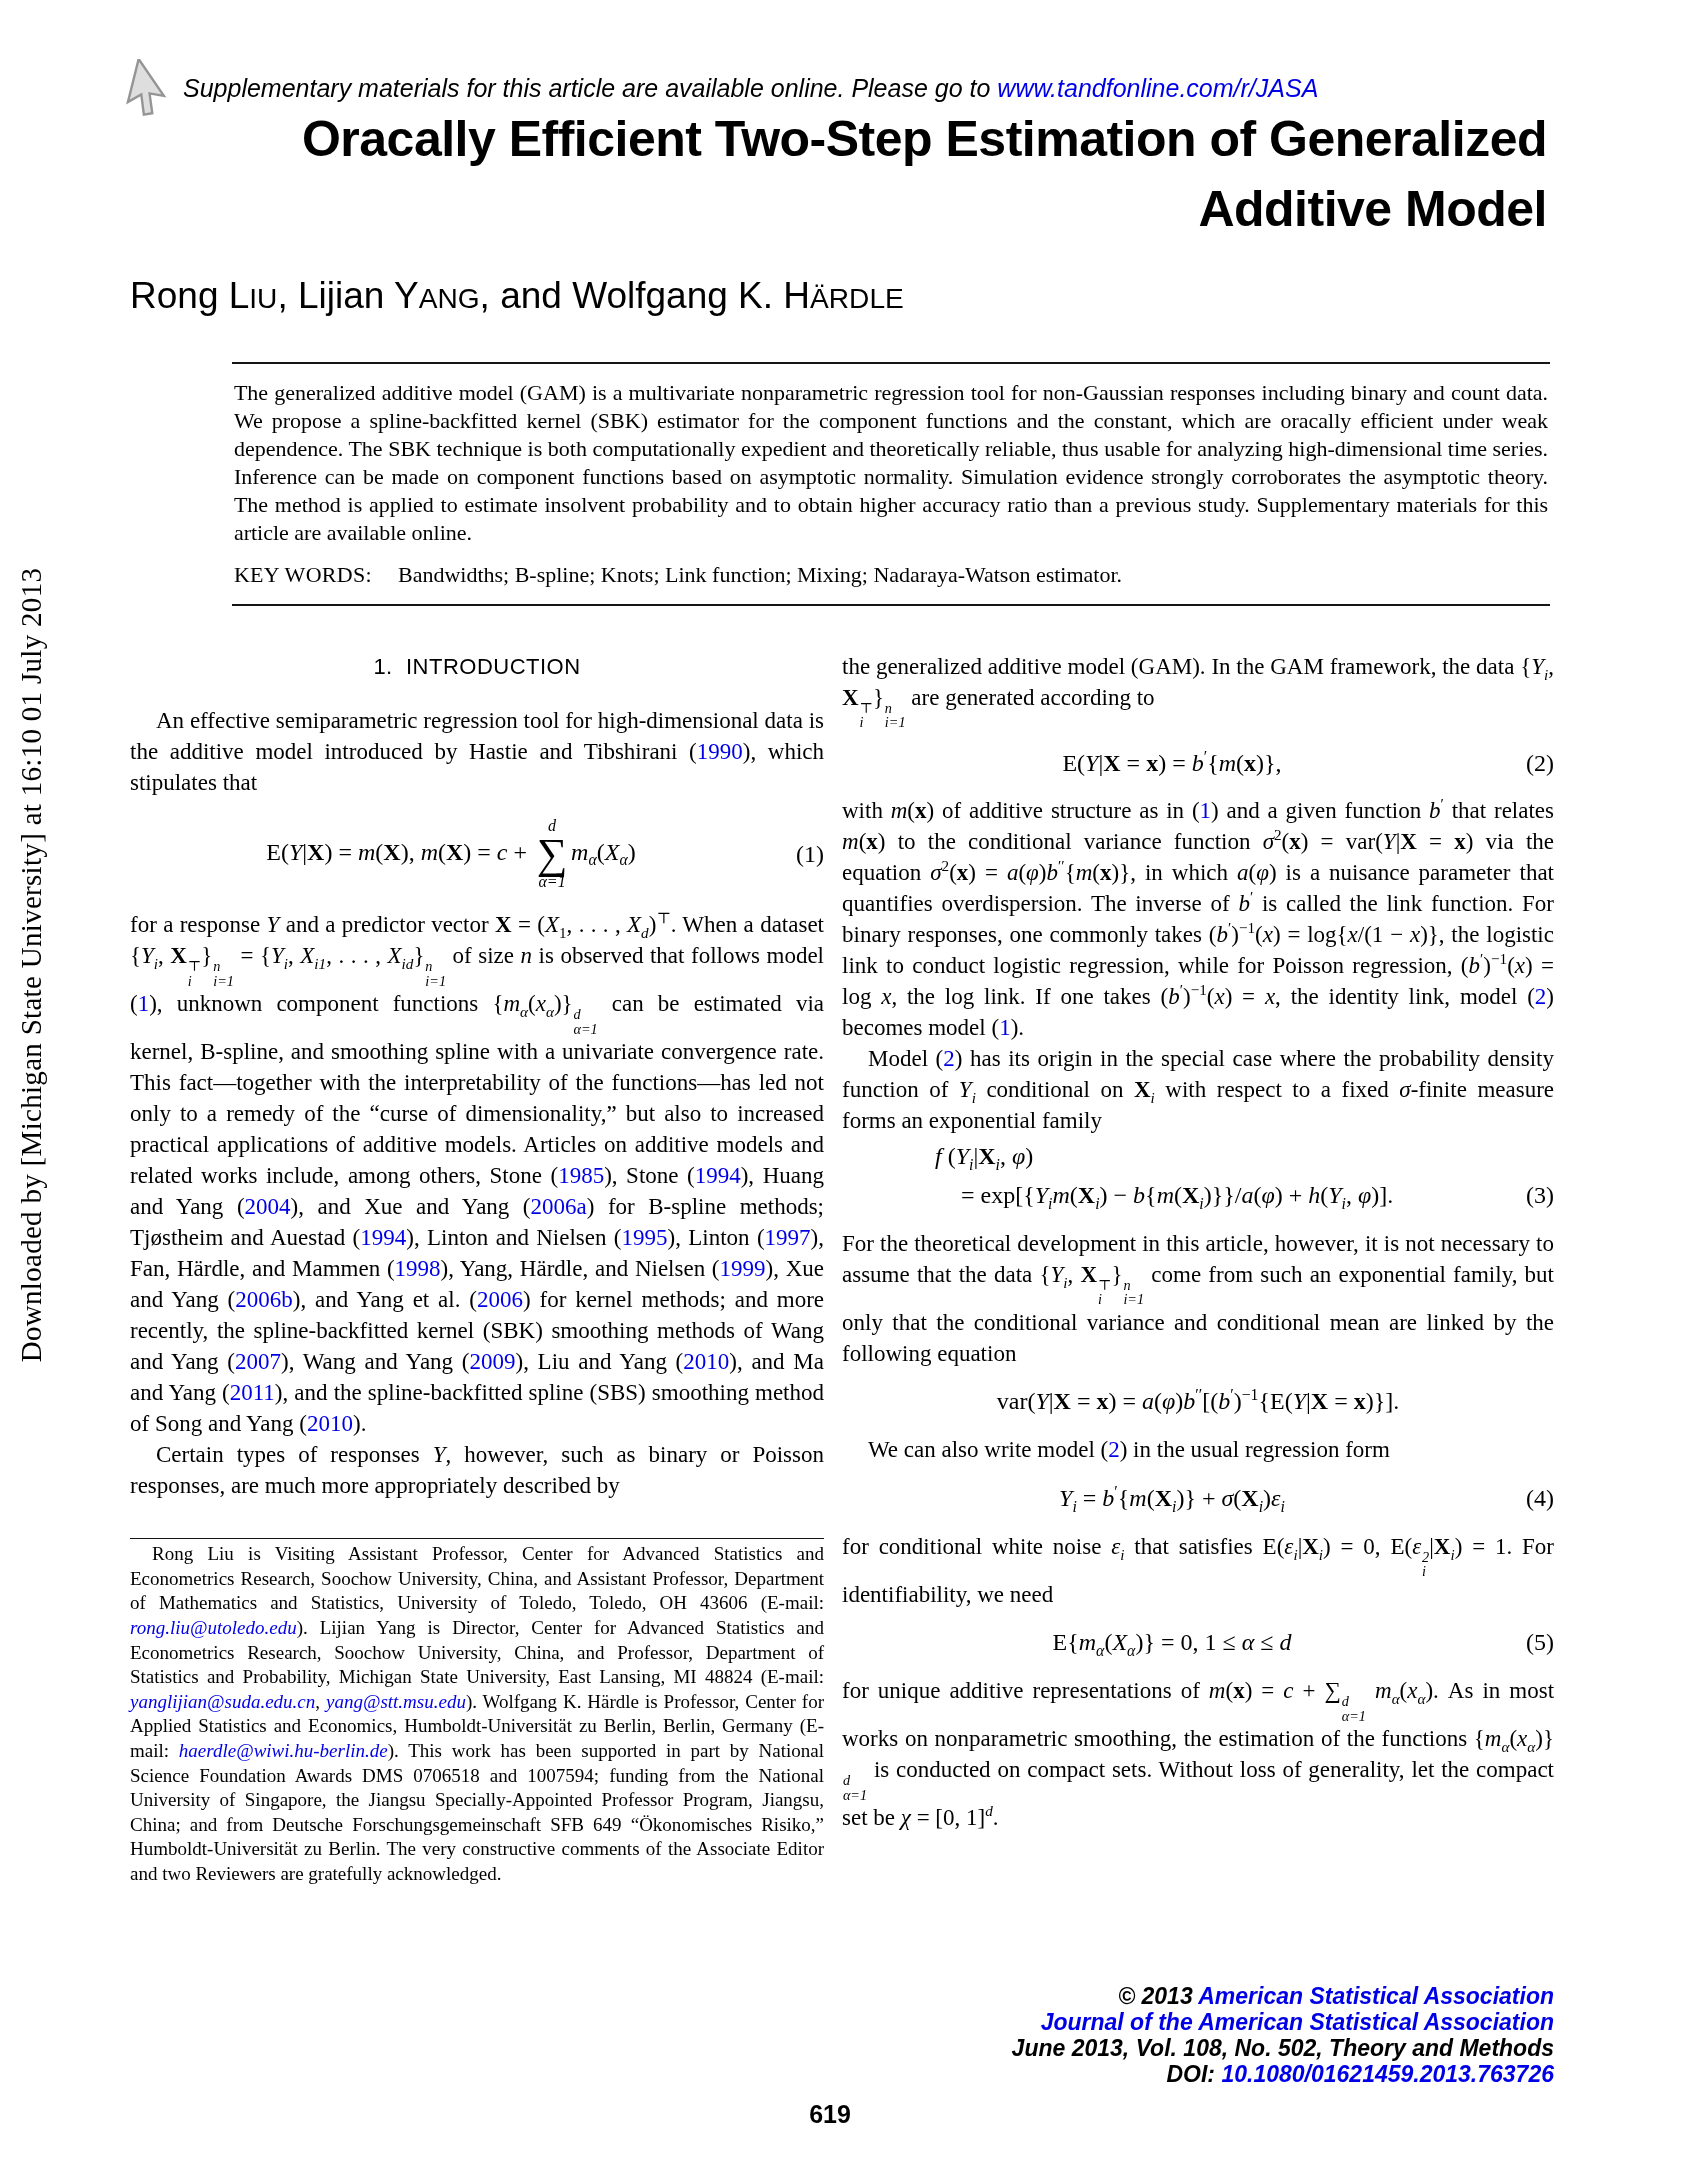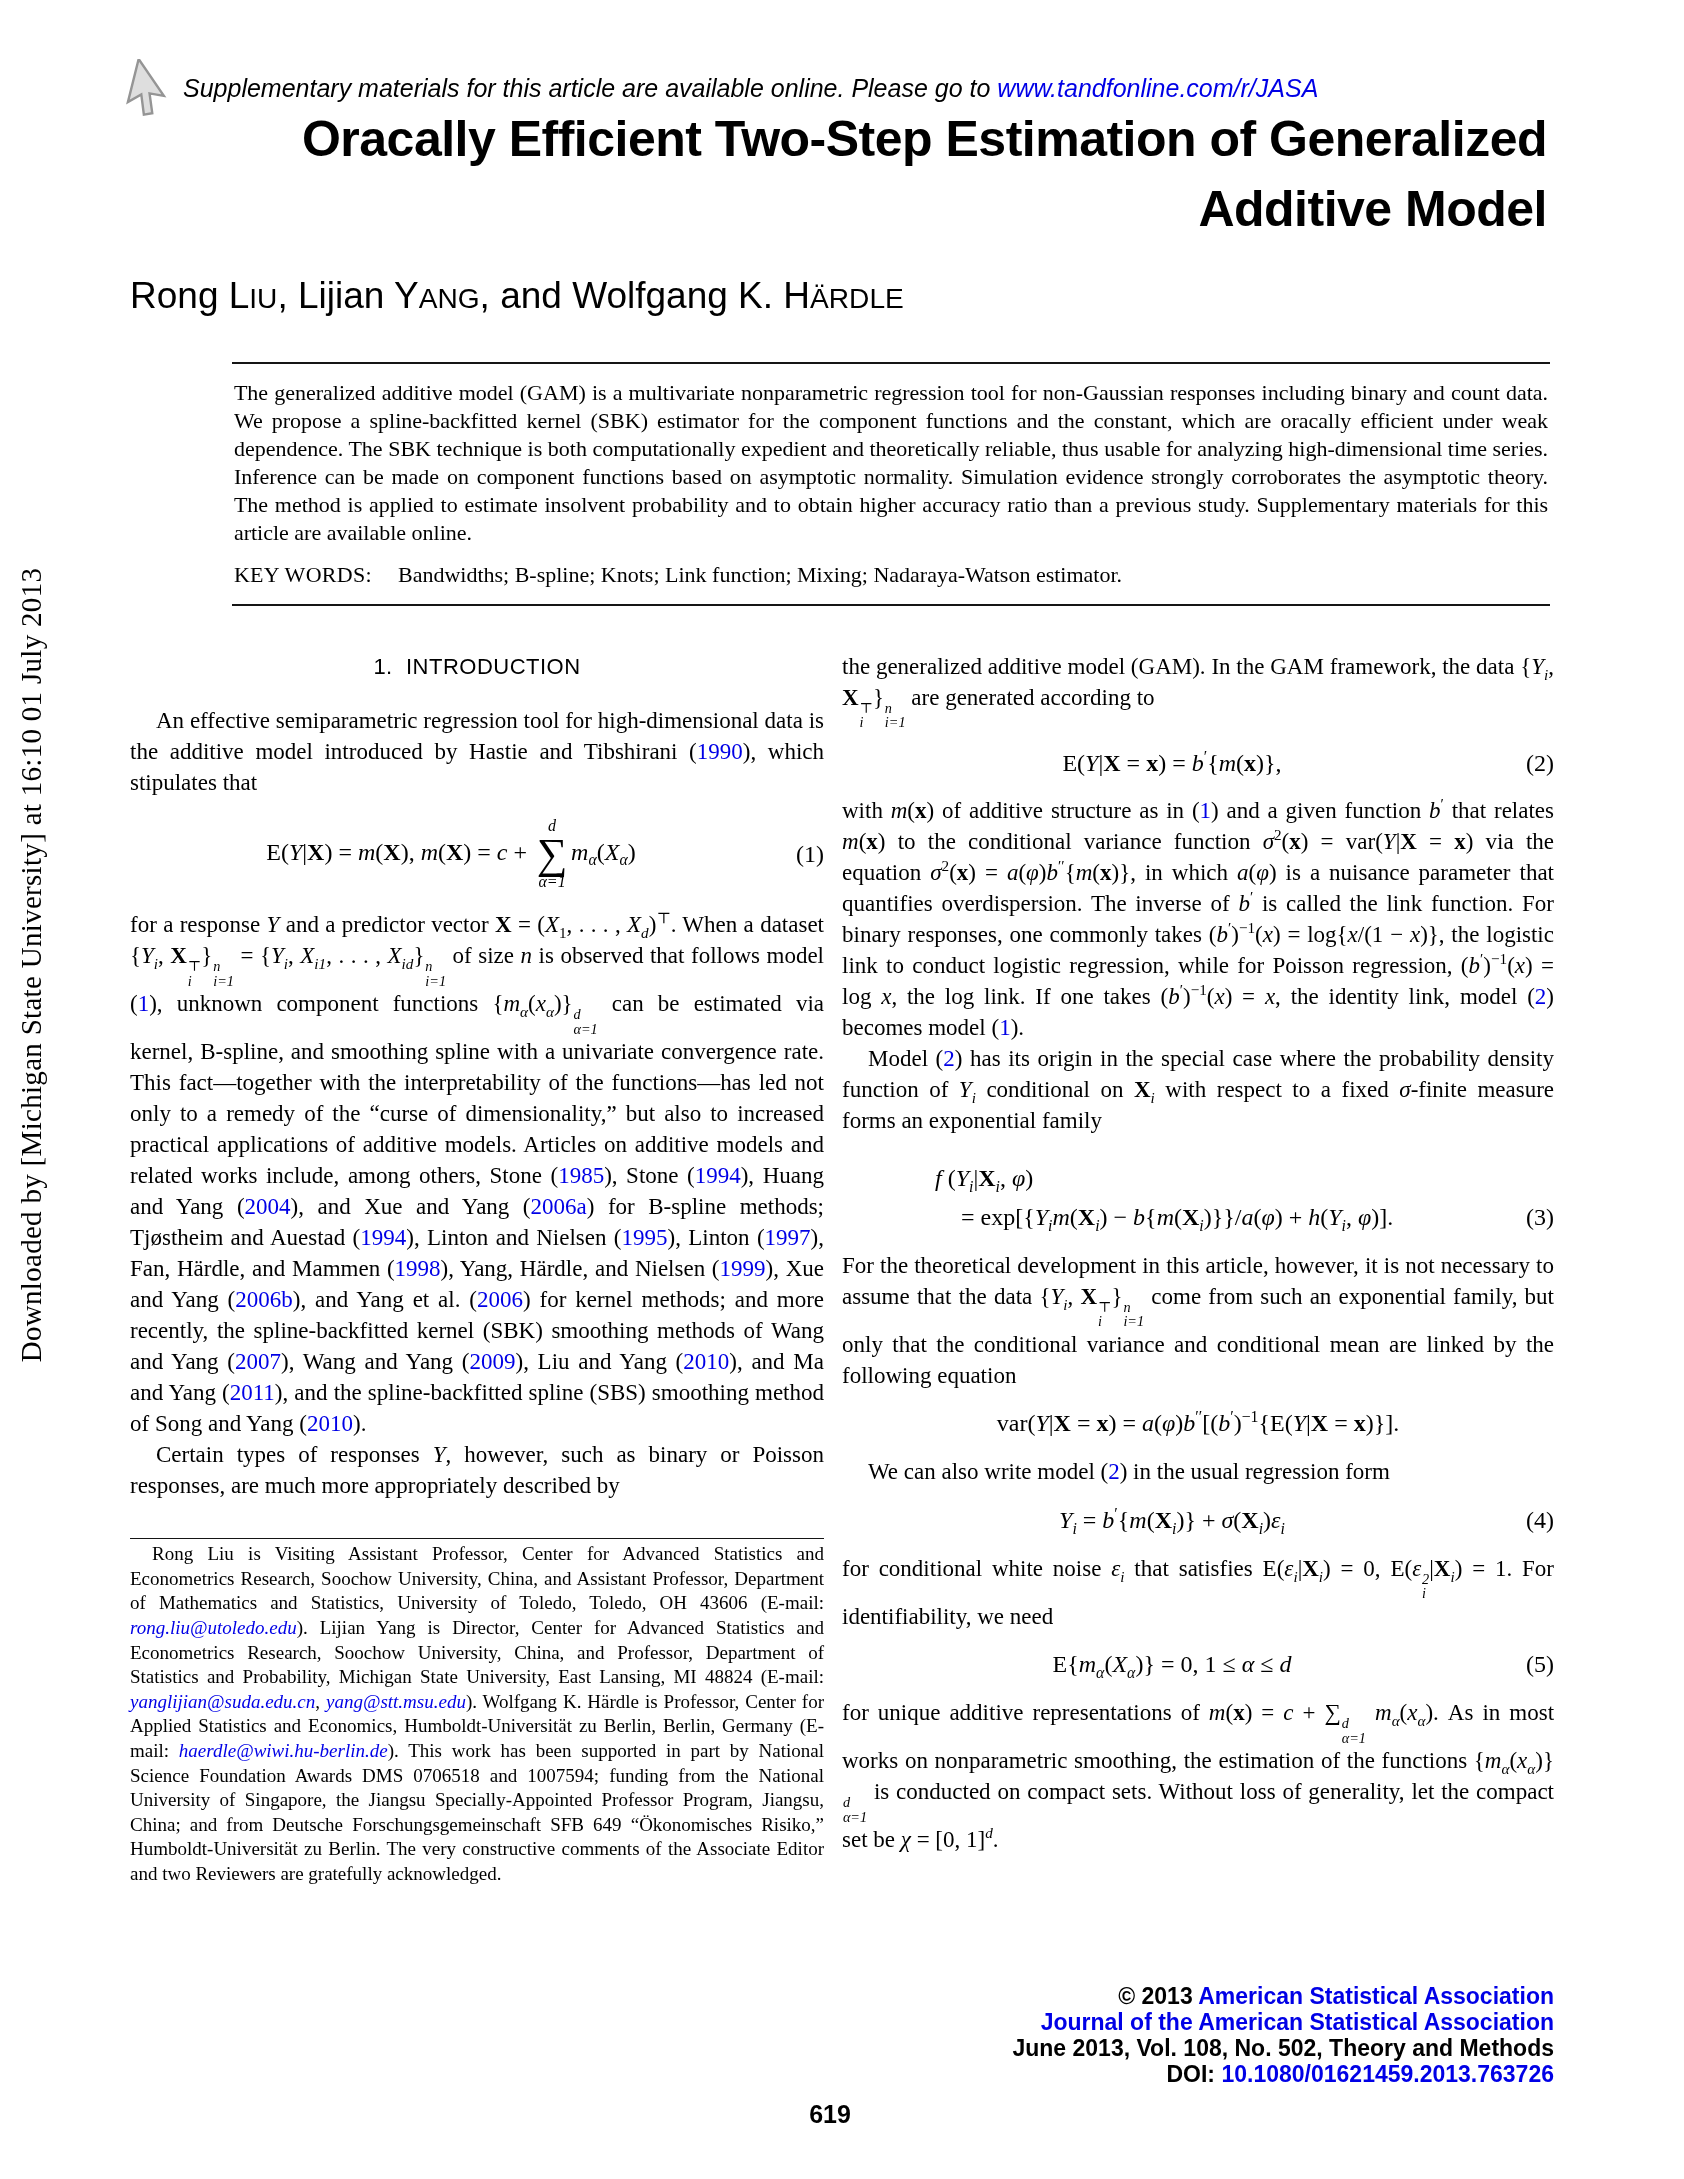--- a/index.html
+++ b/index.html
@@ -62,34 +62,34 @@
   .section-heading {
     text-align:center; font-family:"Liberation Sans","DejaVu Sans",sans-serif;
     font-size:22px; line-height:32px; margin-bottom:22px; letter-spacing:0.5px;
   }
   .para { text-align:justify; }
   .indent { text-indent:26px; }
 
   .eq { display:flex; align-items:center; margin:18.6px 0; line-height:1.18; font-size:24px; }
   .eq-body { flex:1; text-align:center; }
   .eq-label { width:52px; text-align:right; }
-  .eq-line-left { text-align:left; padding-left:93px; margin-top:28px; font-size:24px; line-height:1.2;}
+  .eq-line-left { text-align:left; padding-left:93px; margin-top:6px; font-size:24px; line-height:1.2;}
   .eq-line2 { display:flex; align-items:center; margin:9.3px 0 18.6px 0; font-size:24px; line-height:1.2;}
   .eq-line2 .eq-body { text-align:left; padding-left:119px; }
 
   .footnote {
     margin-top:37px; border-top:1.9px solid #151515; padding-top:3px;
     font-size:19px; line-height:24.6px; text-align:justify;
   }
   .footnote .indent { text-indent:22px; }
 
   .footer-block {
     position:absolute; right:130px; top:1983px; text-align:right;
     font-family:"Liberation Sans","DejaVu Sans",sans-serif;
-    font-weight:700; font-size:23px; line-height:26px;
+    font-weight:700; font-size:23px; line-height:26px;font-style:italic;
   }
   .page-number {
     position:absolute; left:0; right:24px; top:2100px; text-align:center;
     font-family:"Liberation Sans","DejaVu Sans",sans-serif;
     font-weight:700; font-size:25px;
   }
 </style>
 </head>
 <body>
 

